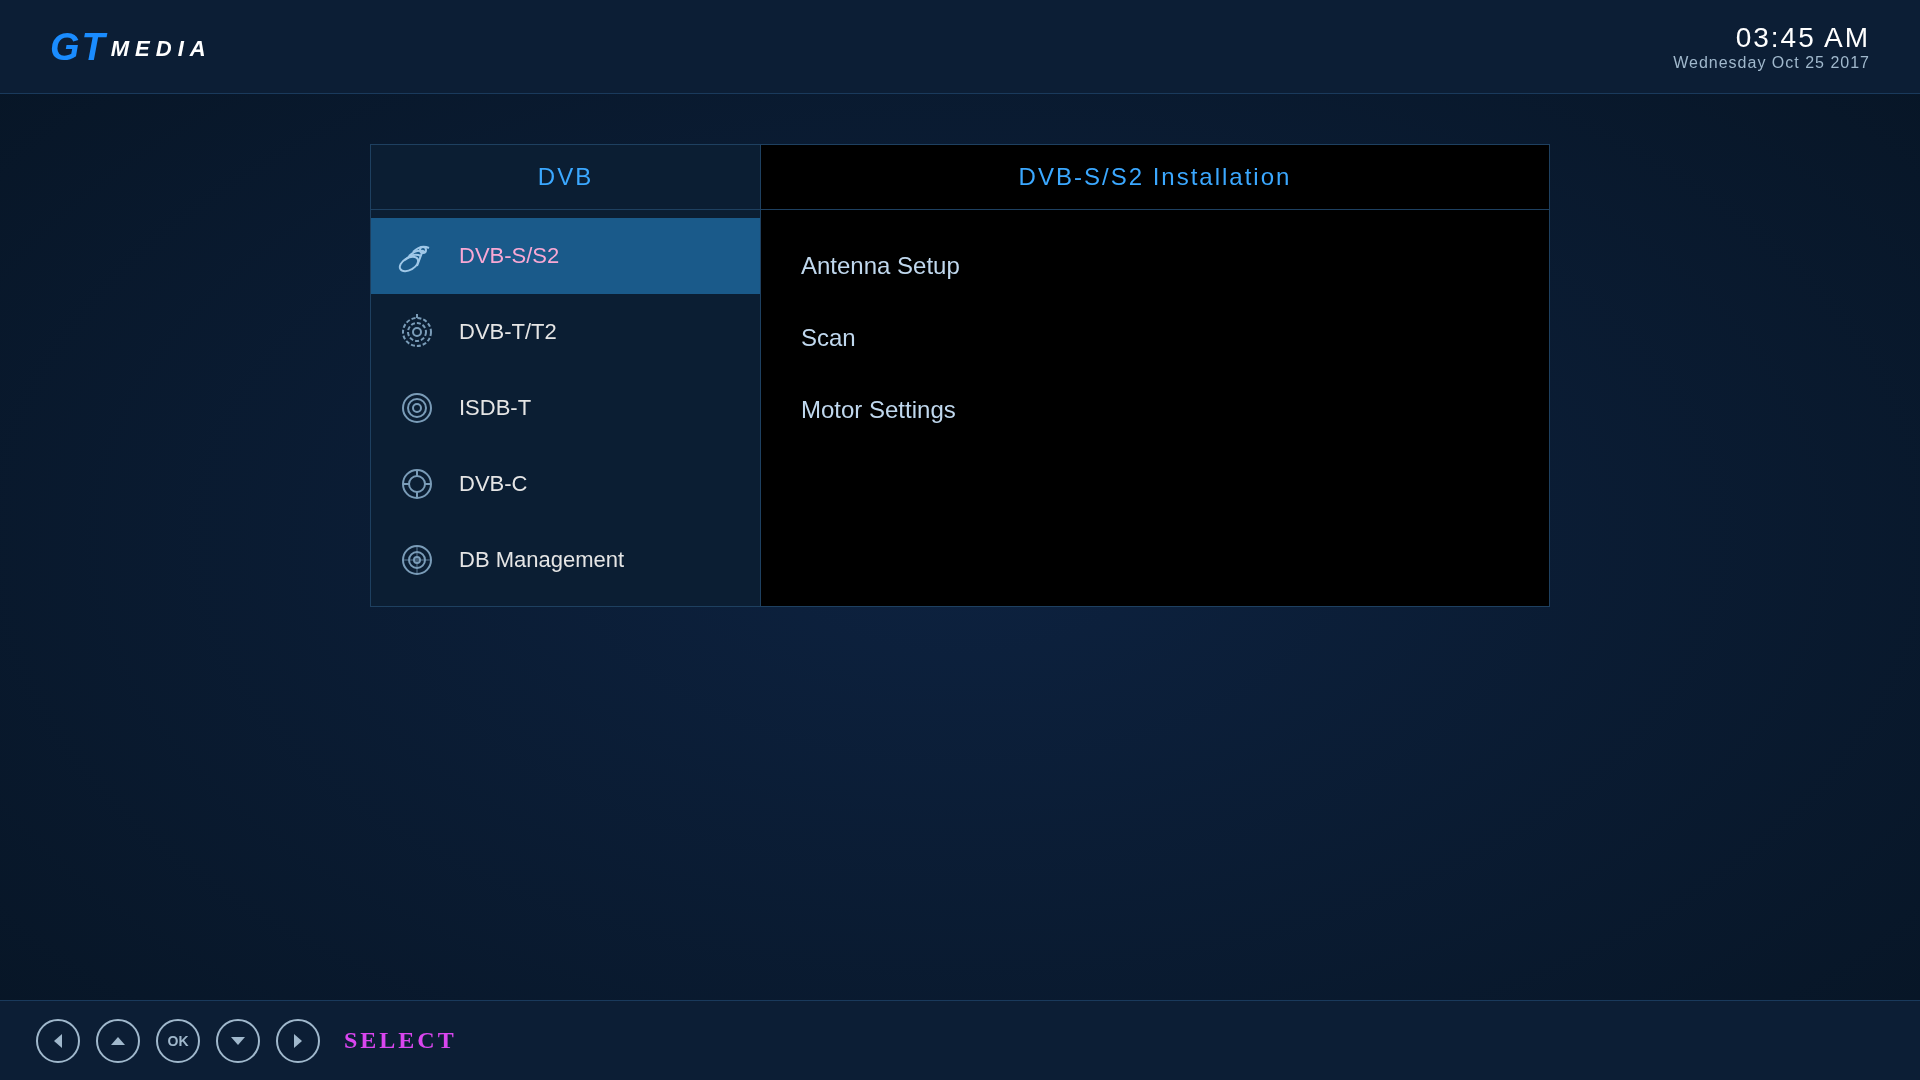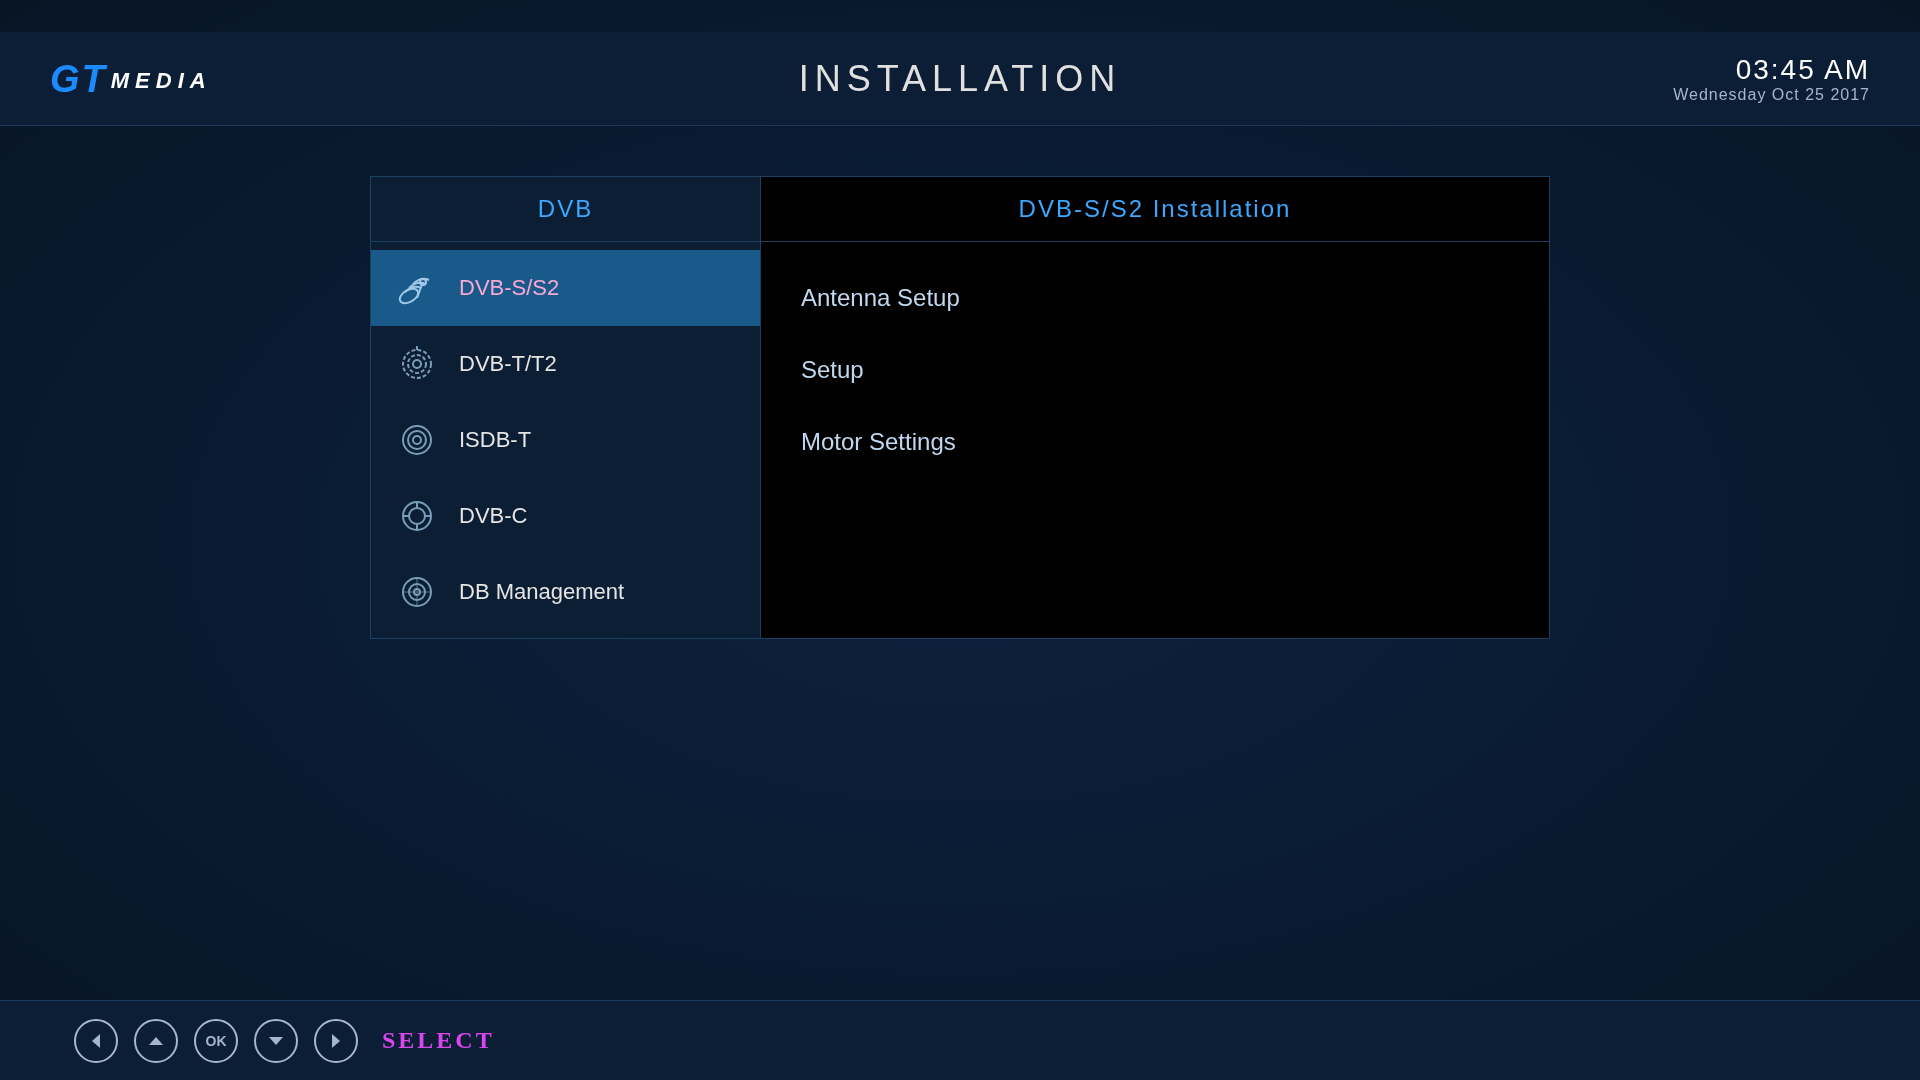--- a/index.html
+++ b/index.html
@@ -26,21 +26,20 @@
     .header {
       position: relative;
       z-index: 1;
       display: flex;
       align-items: center;
       justify-content: space-between;
       padding: 32px 50px;
       background: #0c1e35;
       border-bottom: 1px solid #1a3a5c;
       height: 94px;
-      margin-top: 32px;
     }
 
     .logo {
       display: flex;
       align-items: center;
       gap: 0;
     }
 
     .logo-gt {
       color: #1a8cff;
@@ -188,21 +187,21 @@
       position: absolute;
       bottom: 0;
       left: 0;
       right: 0;
       z-index: 1;
       height: 80px;
       background: #0c1e35;
       border-top: 1px solid #1a3a5c;
       display: flex;
       align-items: center;
-      padding: 0 74px;
+      padding: 0 36px;
       gap: 16px;
     }
 
     .nav-btn {
       width: 44px;
       height: 44px;
       border-radius: 50%;
       border: 2px solid #a0b8cc;
       display: flex;
       align-items: center;
@@ -233,21 +232,20 @@
     }
   </style>
 </head>
 <body>
 
 <div class="header">
   <div class="logo">
     <span class="logo-gt">GT</span>
     <span class="logo-media">MEDIA</span>
   </div>
-  <div class="header-title">INSTALLATION</div>
   <div class="header-clock">
     <div class="clock-time">03:45  AM</div>
     <div class="clock-date">Wednesday  Oct 25 2017</div>
   </div>
 </div>
 
 <div class="main-content">
   <div class="panels">
 
     <div class="dvb-panel">
@@ -319,21 +317,21 @@
 
       </div>
     </div>
 
     <div class="submenu-panel">
       <div class="panel-header">
         <span class="panel-header-text">DVB-S/S2 Installation</span>
       </div>
       <div class="submenu-items">
         <div class="submenu-item">Antenna Setup</div>
-        <div class="submenu-item">Setup</div>
+        <div class="submenu-item">Scan</div>
         <div class="submenu-item">Motor Settings</div>
       </div>
     </div>
 
   </div>
 </div>
 
 <div class="bottom-bar">
 
   <div class="nav-btn">

